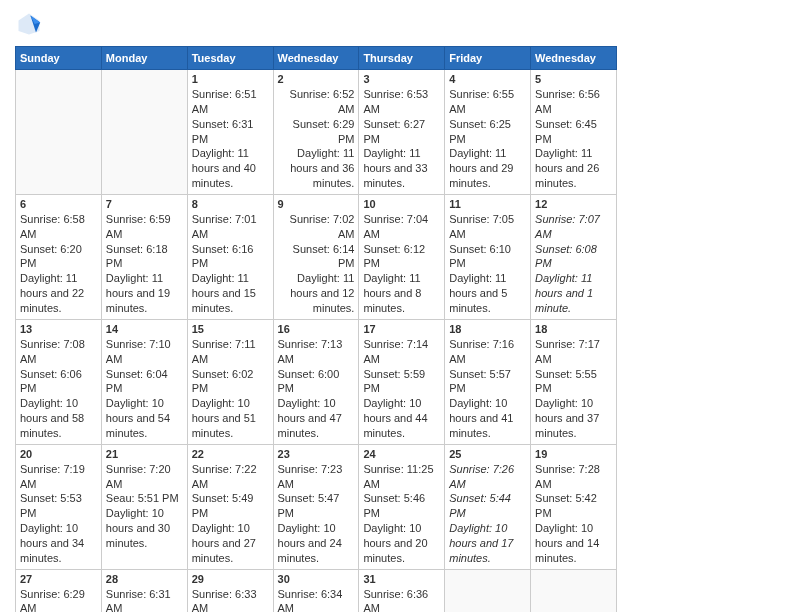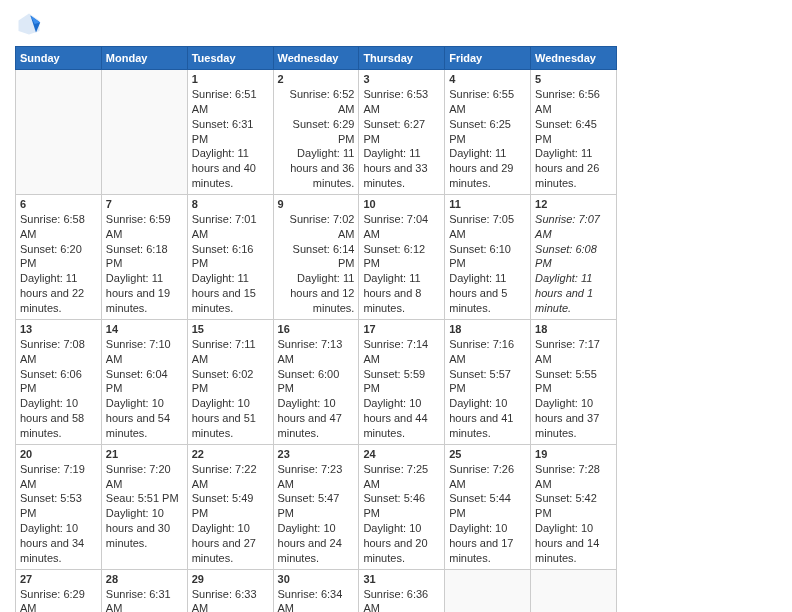--- a/index.html
+++ b/index.html
@@ -270,27 +270,27 @@
 Daylight: 10 hours and 27 minutes.</div>
           </td>
           <td>
             <span class="day-num">23</span>
             <div class="cell-text" style="white-space: pre-line;">Sunrise: 7:23 AM
 Sunset: 5:47 PM
 Daylight: 10 hours and 24 minutes.</div>
           </td>
           <td>
             <span class="day-num">24</span>
-            <div class="cell-text" style="white-space: pre-line;">Sunrise: 7:25 AM
+            <div class="cell-text" style="white-space: pre-line;">Sunrise: 11:25 AM
 Sunset: 5:46 PM
 Daylight: 10 hours and 20 minutes.</div>
           </td>
           <td>
             <span class="day-num">25</span>
-            <div class="cell-text" style="white-space: pre-line;">Sunrise: 7:26 AM
+            <div class="cell-text" style="white-space: pre-line; font-style: italic;">Sunrise: 7:26 AM
 Sunset: 5:44 PM
 Daylight: 10 hours and 17 minutes.</div>
           </td>
           <td>
             <span class="day-num">19</span>
             <div class="cell-text" style="white-space: pre-line;">Sunrise: 7:28 AM
 Sunset: 5:42 PM
 Daylight: 10 hours and 14 minutes.</div>
           </td>
         </tr>

